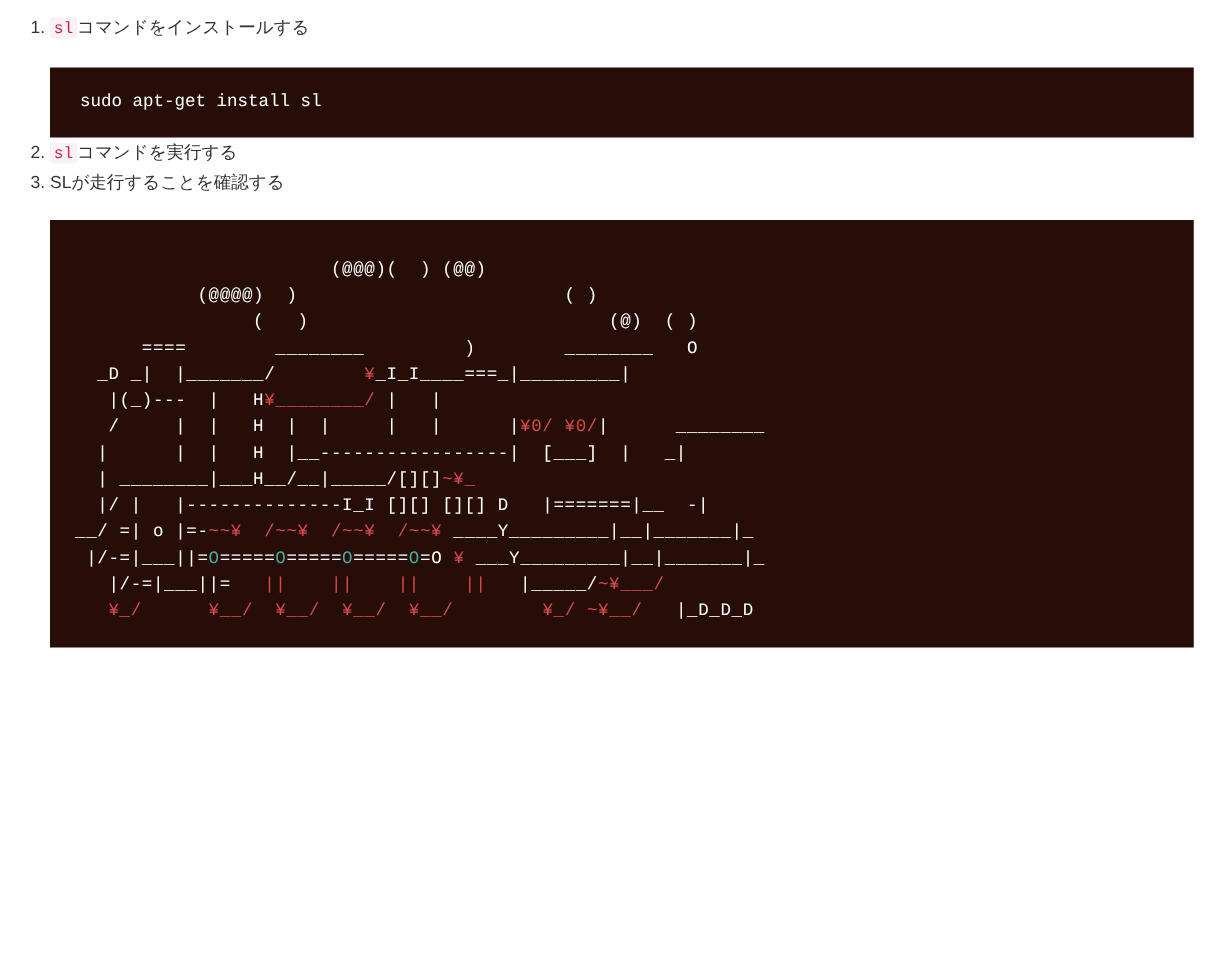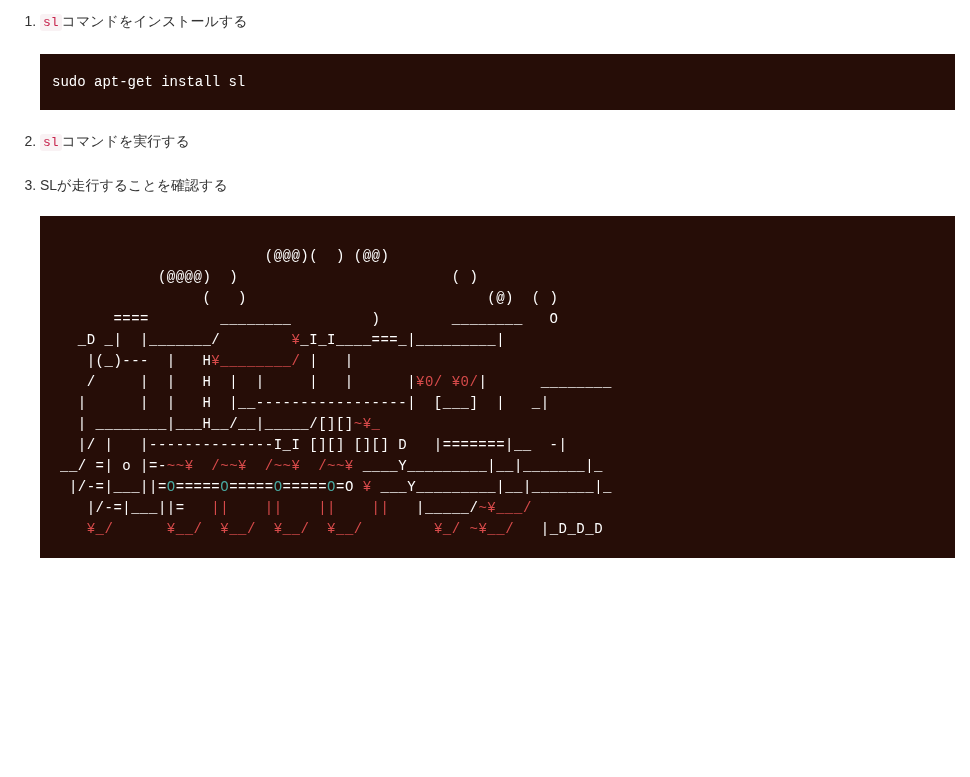--- a/index.html
+++ b/index.html
@@ -10,41 +10,40 @@
     font-size: 14px;
     color: #333;
     width: 940px;
   }
   ol {
     margin: 0;
     padding-left: 25px;
     list-style: decimal;
   }
   li {
-    margin-bottom: 20px;
     color: #333;
     line-height: 1.6;
   }
   li::marker {
     color: #333;
   }
   .code-inline {
     font-family: "Courier New", monospace;
     color: #c7254e;
     background-color: #f9f2f4;
     padding: 1px 3px;
     border-radius: 3px;
     font-size: 13px;
   }
   .codeblock {
     background: #260d07;
     color: #ffffff;
     font-family: "Courier New", monospace;
     font-size: 14px;
-    padding: 18px 12px;
+    padding: 18px 24px;
     margin: 20px 0 0 0;
     white-space: pre;
     overflow-x: auto;
     line-height: 1.45;
   }
   .codeblock .cmd { color: #ffffff; }
   .ascii-block {
     background: #260d07;
     font-family: "Courier New", monospace;
     font-size: 14px;

